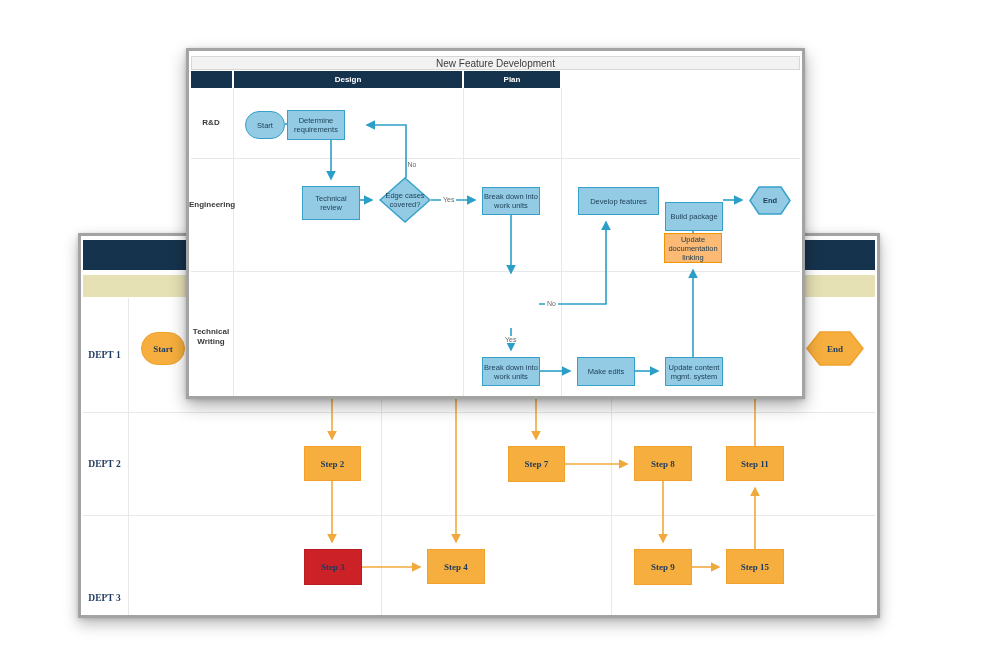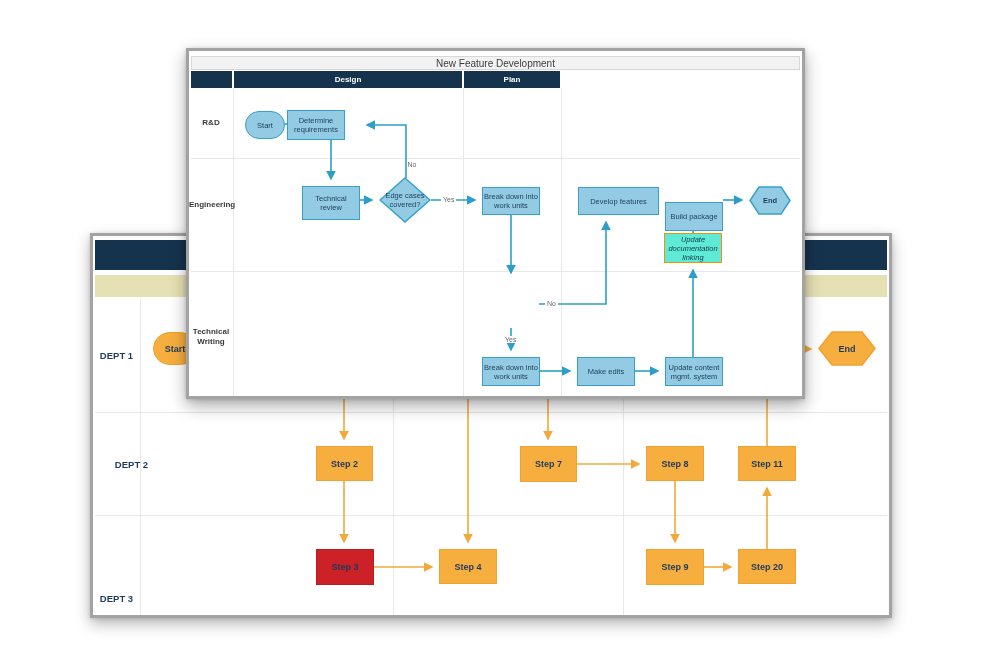--- a/index.html
+++ b/index.html
@@ -1,22 +1,22 @@
 <!DOCTYPE html>
 <html><head>
 <meta charset="utf-8">
 <style>
   html,body{margin:0;padding:0;background:#ffffff;}
   .stage{position:relative;width:985px;height:657px;background:#ffffff;overflow:hidden;
          font-family:"Liberation Sans", sans-serif;}
 
   
   .panel{position:absolute;background:#ffffff;border:3px solid #a3a3a3;}
-  .bg-panel{left:90px;top:233px;width:796px;height:379px;
-            box-shadow:0 6px 14px rgba(0,0,0,.28), 0 1px 4px rgba(0,0,0,.15);}
+  .bg-panel{left:78px;top:233px;width:796px;height:379px;
+            box-shadow:0 6px 14px rgba(0,0,0,.28), 0 1px 4px rgba(0,0,0,.15);font-family:Liberation Serif, serif;}
   .fg-panel{left:186px;top:48px;width:613px;height:345px;
             box-shadow:0 7px 16px rgba(0,0,0,.32), 0 1px 4px rgba(0,0,0,.18);z-index:10;}
   .vline{position:absolute;width:1px;background:#e8e8e8;}
   .hline{position:absolute;height:1px;background:#e8e8e8;}
   svg.wires{position:absolute;left:0;top:0;pointer-events:none;}
 
   
   .bg-titlebar{position:absolute;left:2px;right:2px;top:4px;height:30px;background:#16334e;}
   .bg-tanband{position:absolute;left:2px;right:2px;top:39px;height:22px;background:#e6e1b4;}
   .dept-label{position:absolute;left:0;width:47px;text-align:center;
@@ -35,21 +35,21 @@
   .fg-titlebar{position:absolute;left:2px;right:2px;top:5px;height:14px;background:#f2f2f2;
                border:1px solid #d7d7d7;box-sizing:border-box;display:flex;align-items:center;
                justify-content:center;font-size:10px;color:#3c3c3c;}
   .colhead{position:absolute;top:20px;height:17px;background:#16334e;display:flex;
            align-items:center;justify-content:center;color:#ffffff;font-size:8px;font-weight:700;}
   .lane-label{position:absolute;left:0;width:44px;text-align:center;font-size:8px;
               font-weight:700;color:#3a3a3a;line-height:1.3;}
   .fnode{position:absolute;display:flex;align-items:center;justify-content:center;
          background:#93cbe4;border:1.5px solid #35a1c9;box-sizing:border-box;
          font-size:7.5px;line-height:1.2;color:#1c3d56;text-align:center;padding:1px;}
-  .fnode.orange{background:#5eead4;border-color:#f09405;color:#17394f;font-style:italic;}
+  .fnode.orange{background:#fdba74;border-color:#f09405;color:#17394f;}
   .stadium-fg{border-radius:14px;}
   .dia{position:absolute;display:flex;align-items:center;justify-content:center;
        font-size:7.5px;line-height:1.2;color:#1c3d56;text-align:center;}
   .dia svg{position:absolute;left:0;top:0;}
   .dia span{position:relative;width:80%;}
   .edge-label{position:absolute;font-size:7px;color:#6a6a6a;text-align:center;}
   .edge-label.cut{background:#ffffff;padding:0 2px;}
 </style>
 </head>
 <body>
@@ -60,21 +60,21 @@
     <div class="bg-titlebar"></div>
     <div class="bg-tanband"></div>
 
     <div class="vline" style="left:47px;top:62px;height:317px;"></div>
     <div class="vline" style="left:300px;top:62px;height:317px;"></div>
     <div class="vline" style="left:530px;top:62px;height:317px;"></div>
     <div class="hline" style="left:2px;top:176px;width:792px;"></div>
     <div class="hline" style="left:2px;top:279px;width:792px;"></div>
 
     <div class="dept-label" style="top:114px;">DEPT 1</div>
-    <div class="dept-label" style="top:223px;margin-left:15px;">DEPT 2</div>
+    <div class="dept-label" style="top:223px;">DEPT 2</div>
     <div class="dept-label" style="top:325px;margin-top:32px;">DEPT 3</div>
 
     <svg class="wires" width="796" height="379">
       <defs>
         <marker id="ao" markerWidth="7" markerHeight="7" refX="5" refY="3" orient="auto">
           <path d="M0,0 L6,3 L0,6 z" fill="#f2a93c"></path>
         </marker>
       </defs>
       <g stroke="#f2a93c" stroke-width="1.6" fill="none">
         <path d="M251,150 V203" marker-end="url(#ao)"></path>
@@ -96,21 +96,21 @@
         <polygon points="14,1 44,1 57,17.5 44,34 14,34 1,17.5" fill="#f6ae3e" stroke="#f1a12c" stroke-width="1.5"></polygon>
       </svg>
       <span>End</span>
     </div>
     <div class="step" style="left:223px;top:210px;width:57px;height:35px;">Step 2</div>
     <div class="step red" style="left:223px;top:313px;width:58px;height:36px;">Step 3</div>
     <div class="step" style="left:346px;top:313px;width:58px;height:35px;">Step 4</div>
     <div class="step" style="left:427px;top:210px;width:57px;height:36px;">Step 7</div>
     <div class="step" style="left:553px;top:210px;width:58px;height:35px;">Step 8</div>
     <div class="step" style="left:553px;top:313px;width:58px;height:36px;">Step 9</div>
-    <div class="step" style="left:645px;top:313px;width:58px;height:35px;">Step 20</div>
+    <div class="step" style="left:645px;top:313px;width:58px;height:35px;">Step 15</div>
     <div class="step" style="left:645px;top:210px;width:58px;height:35px;">Step 11</div>
   </div>
 
   <div class="panel fg-panel">
     <div class="fg-titlebar">
       <span>New Feature Development</span>
     </div>
 
     <div class="colhead" style="left:2px;width:41px;"></div>
     <div class="colhead" style="left:45px;width:228px;">

